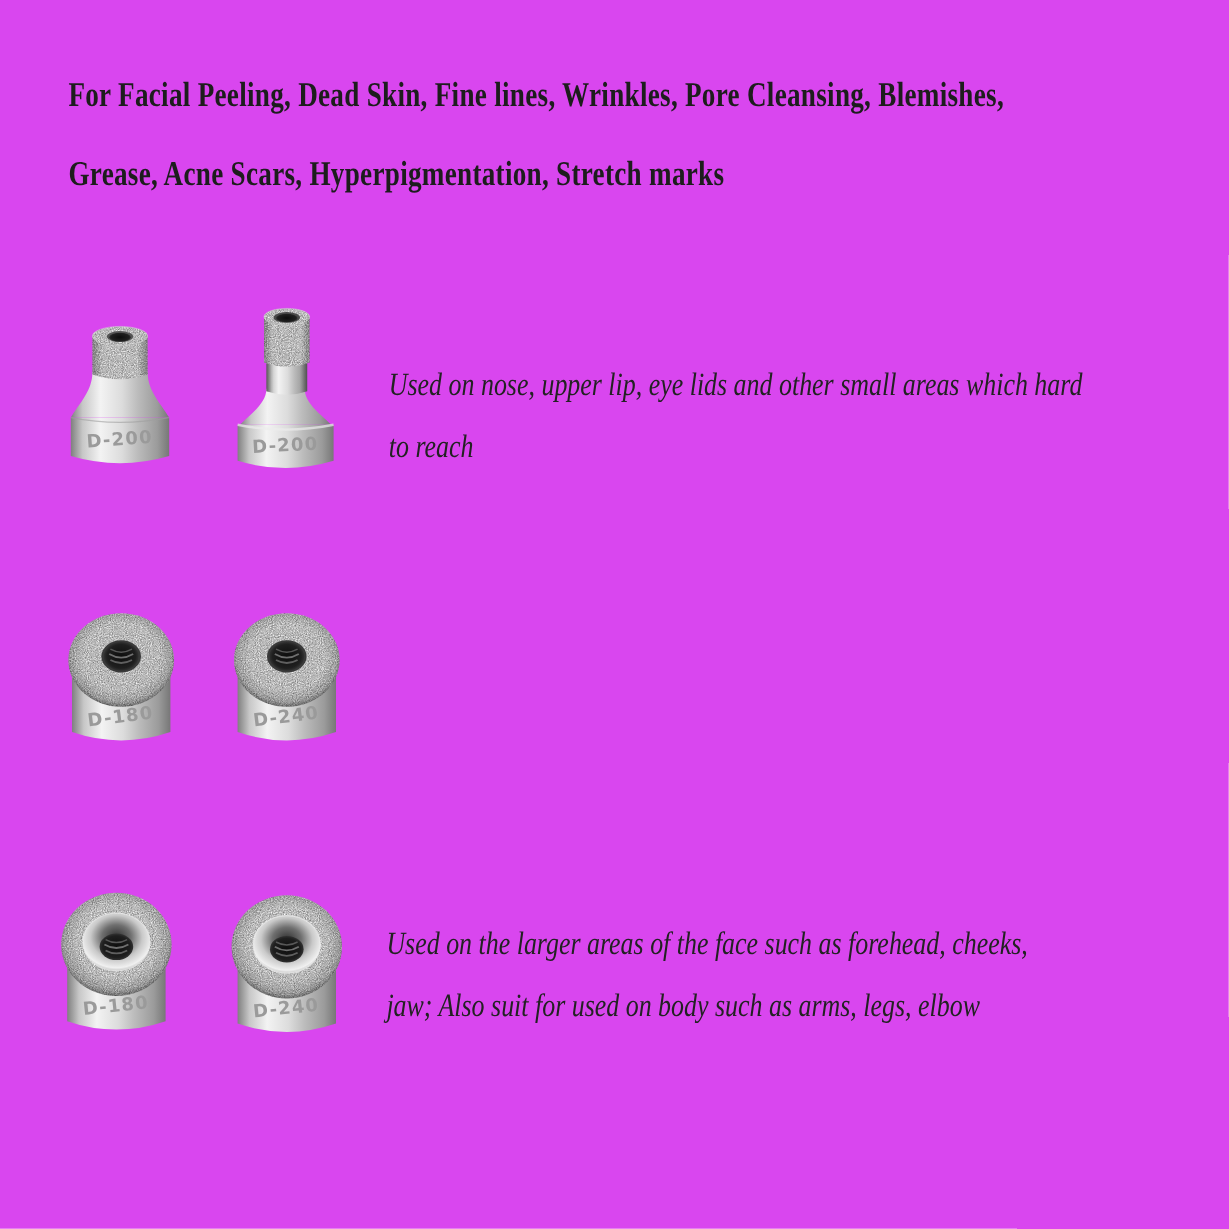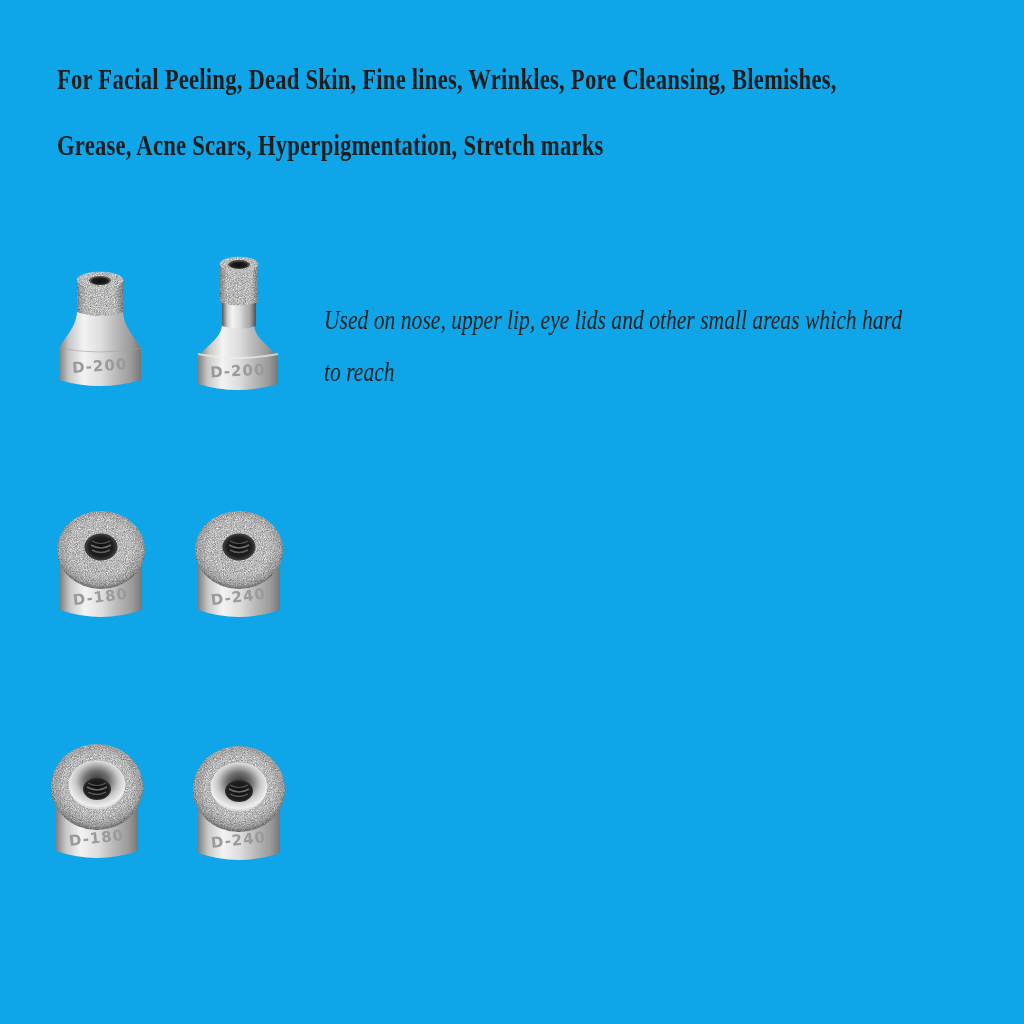--- a/index.html
+++ b/index.html
@@ -5,21 +5,21 @@
   html, body { margin: 0; padding: 0; }
   body {
     width: 1024px; height: 1024px;
     background: #ffffff;
     overflow: hidden;
     font-family: "Liberation Serif", serif;
   }
   .page {
     position: relative;
     width: 1024px; height: 1024px;
-    background: #0ea5e9;
+    background: #d946ef;
     color: #1d1d1d;
   }
   .header {
     position: absolute;
     left: 57px; top: 46px;
   }
   .header-line {
     height: 66px; line-height: 66px;
     font-size: 29px;
     font-weight: bold;
@@ -185,14 +185,18 @@
     <ellipse cx="49" cy="54" rx="46" ry="43" fill="url(#edgeShade)"></ellipse>
     <ellipse cx="49" cy="52" rx="28" ry="24" fill="url(#funnelG)"></ellipse>
     <ellipse cx="49" cy="52" rx="28" ry="24" fill="none" stroke="#f2f2f2" stroke-width="1" opacity="0.6"></ellipse>
     <ellipse cx="49" cy="56" rx="14" ry="11" fill="url(#holeG)"></ellipse>
     <path d="M39,54 Q49,60 59,54" fill="none" stroke="#6f6f6f" stroke-width="1.5"></path>
     <path d="M40,59 Q49,64 58,59" fill="none" stroke="#5f5f5f" stroke-width="1.4"></path>
     <path d="M40,50 Q49,55 58,50" fill="none" stroke="#575757" stroke-width="1.2"></path>
     <text x="49" y="110" font-size="15" text-anchor="middle" transform="rotate(-6 49 110)">D-240</text>
   </svg>
 
+  <div class="desc" style="left:322px; top:760px;">
+    <div class="desc-line">Used on the larger areas of the face such as forehead, cheeks,</div>
+    <div class="desc-line">jaw; Also suit for used on body such as arms, legs, elbow</div>
+  </div>
 
 </div>
 
 </body></html>

